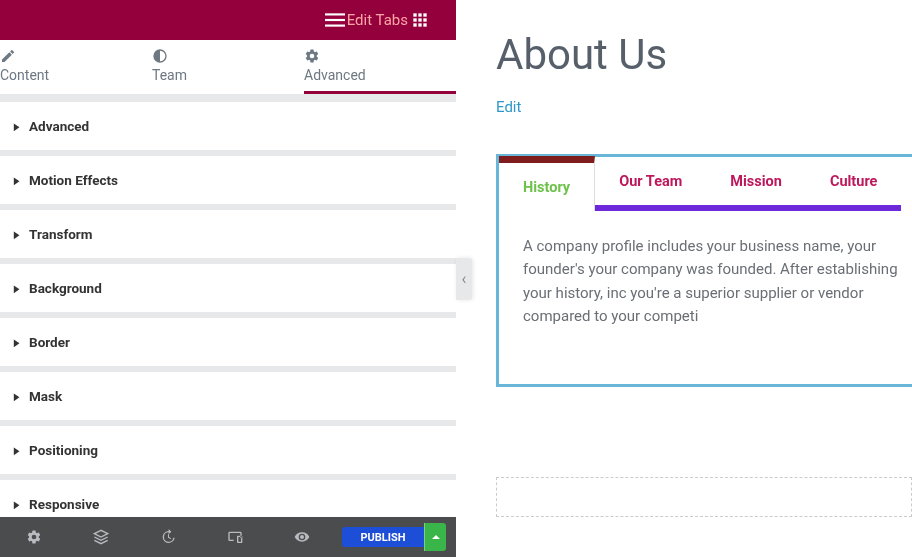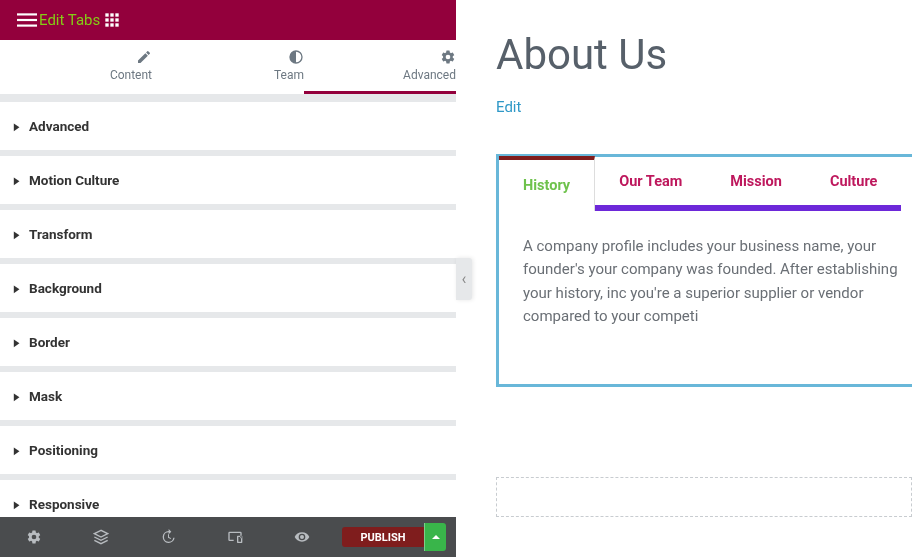--- a/index.html
+++ b/index.html
@@ -3,57 +3,57 @@
 <meta charset="utf-8">
 <style>
 * { margin: 0; padding: 0; box-sizing: border-box; font-family: -apple-system, BlinkMacSystemFont, "Segoe UI", Roboto, Arial, sans-serif; }
 html, body { width: 912px; height: 557px; overflow: hidden; background: #fff; }
 
 .app { display: flex; width: 100%; height: 100%; }
 
 
 .panel { width: 456px; flex-shrink: 0; display: flex; flex-direction: column; background: #e6e8ea; position: relative; height: 100%; }
 
-.panel-header { height: 40px; background: #93003c; color: #84cc16; display: flex; align-items: center; justify-content: flex-start; padding: 0 15px; }
+.panel-header { height: 40px; background: #93003c; color: #fca5a5; display: flex; align-items: center; justify-content: flex-end; padding: 0 24px; }
 .burger-icon, .apps-icon { width: 24px; height: 24px; display: flex; align-items: center; justify-content: center; cursor: pointer; }
 .panel-title { font-size: 15px; font-weight: 400; }
 
 
 .tab-row { height: 54px; background: #fff; display: flex; border-bottom: 3px solid #fff; }
-.tabcell { flex: 1; display: flex; flex-direction: column; align-items: flex-end; justify-content: center; gap: 3px; color: #6d7882; font-size: 12px; cursor: pointer; }
+.tabcell { flex: 1; display: flex; flex-direction: column; align-items: flex-start; justify-content: center; gap: 3px; color: #6d7882; font-size: 14px; cursor: pointer; }
 .tabcell.active { border-bottom: 3px solid #93003c; margin-bottom: -3px; }
 .tabicon { width: 16px; height: 16px; fill: #6d7882; }
 
 
 .acc-list { flex: 1; overflow-y: auto; }
 .acc-section { background: #fff; margin-bottom: 6px; padding: 16px 14px; display: flex; align-items: center; gap: 10px; cursor: pointer; font-size: 13.5px; font-weight: 700; color: #333; }
 .caret { font-size: 10px; color: #333; transform: scaleY(1.4); }
 .acc-list .spacer-first { height: 8px; }
 
 
 .collapse-handle { position: absolute; top: 50%; transform: translateY(-50%); right: -16px; width: 16px; height: 42px; background: #e6e8ea; border-radius: 0 3px 3px 0; display: flex; align-items: center; justify-content: center; color: #888; font-size: 16px; cursor: pointer; box-shadow: 1px 0 4px rgba(0,0,0,.1); }
 
 
 .panel-footer { height: 40px; background: #4a4c4e; display: flex; align-items: center; }
 .foot-icon { flex: 1; display: flex; align-items: center; justify-content: center; color: #b8bcc0; cursor: pointer; height: 100%; }
 .foot-icon svg { width: 16px; height: 16px; fill: #b8bcc0; }
-.publish-btn { width: 82px; height: 20px; background: #7f1d1d; color: #fff; font-size: 11px; font-weight: 700; border: none; border-radius: 3px 0 0 3px; display: flex; align-items: center; justify-content: center; cursor: pointer; }
+.publish-btn { width: 82px; height: 20px; background: #1d4ed8; color: #fff; font-size: 11px; font-weight: 700; border: none; border-radius: 3px 0 0 3px; display: flex; align-items: center; justify-content: center; cursor: pointer; }
 .publish-dd { width: 22px; height: 28px; background: #39b54a; border-left: 1px solid rgba(255,255,255,.35); border-radius: 0 3px 3px 0; display: flex; align-items: center; justify-content: center; color: #fff; cursor: pointer; margin-right: 10px; }
 .publish-dd svg { width: 10px; height: 10px; fill: #fff; }
 .publish-group { display: flex; align-items: center; padding-left: 6px; }
 
 
 .preview { flex: 1; padding: 30px 0 0 40px; background: #fff; overflow: hidden; }
 .page-title { font-size: 42px; font-weight: 400; color: #57606a; margin-bottom: 18px; }
 .edit-link { font-size: 15px; color: #2f98c7; text-decoration: none; cursor: pointer; display: inline-block; margin-bottom: 38px; }
 
 .widget-box { border-left: 3px solid #68b7d9; border-top: 3px solid #68b7d9; border-bottom: 3px solid #68b7d9; padding: 0; }
 .wtabs { display: flex; height: 54px; }
 .wtab { padding: 0 24px; display: flex; align-items: center; font-weight: 700; font-size: 14.5px; cursor: pointer; }
-.wtab.active { color: #6ec24c; border-top: 4px solid #7f1d1d; border-right: 1px solid #ddd; margin-top: -1px; }
+.wtab.active { color: #6ec24c; border-top: 7px solid #7f1d1d; border-right: 1px solid #ddd; margin-top: -1px; }
 .wtab:not(.active) { color: #be185d; border-bottom: 6px solid #6d28d9; }
 .wtab-content { padding: 24px 0 56px 24px; font-size: 15px; line-height: 1.55; color: #6a6f75; }
 .placeholder { margin-top: 90px; border: 1px dashed #c8ccd0; height: 40px; }
 </style>
 </head>
 <body>
 
 <div class="app">
 
   <div class="panel">
@@ -103,21 +103,21 @@
     </div>
 
     <div class="acc-list">
       <div class="spacer-first"></div>
       <div class="acc-section">
           <span class="caret">▸</span>
           <span>Advanced</span>
         </div>
       <div class="acc-section">
           <span class="caret">▸</span>
-          <span>Motion Culture</span>
+          <span>Motion Effects</span>
         </div>
       <div class="acc-section">
           <span class="caret">▸</span>
           <span>Transform</span>
         </div>
       <div class="acc-section">
           <span class="caret">▸</span>
           <span>Background</span>
         </div>
       <div class="acc-section">

